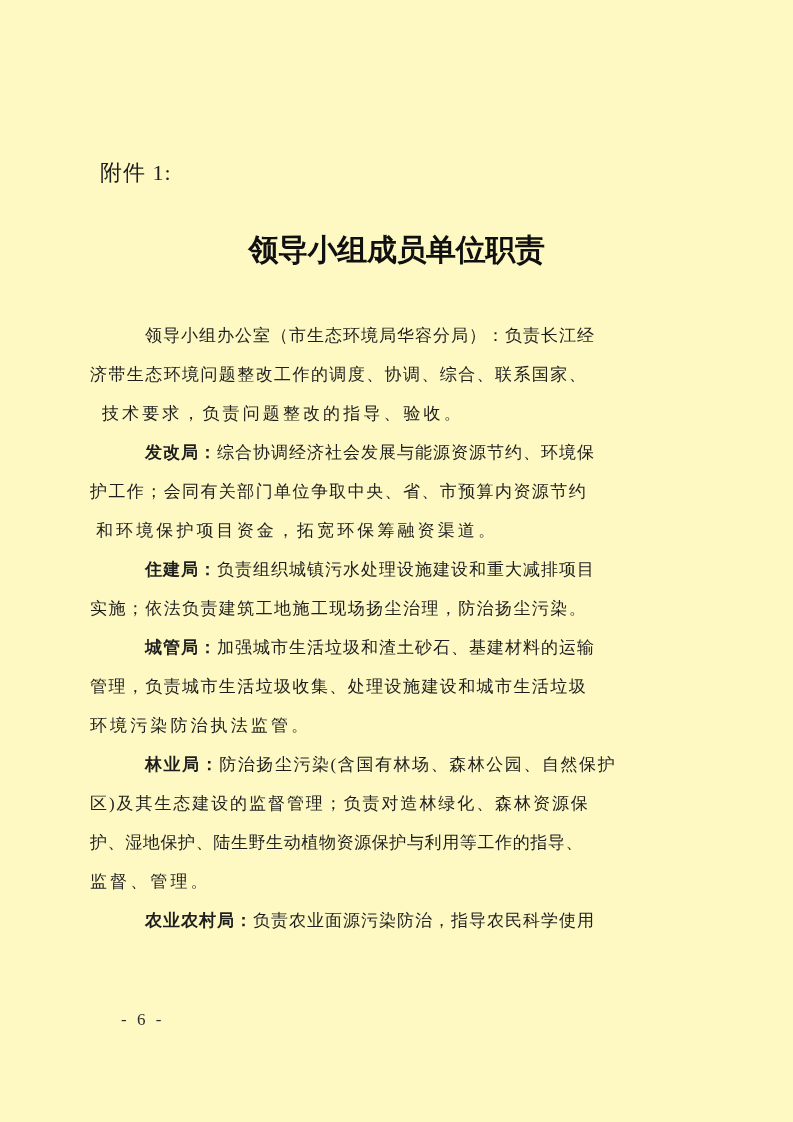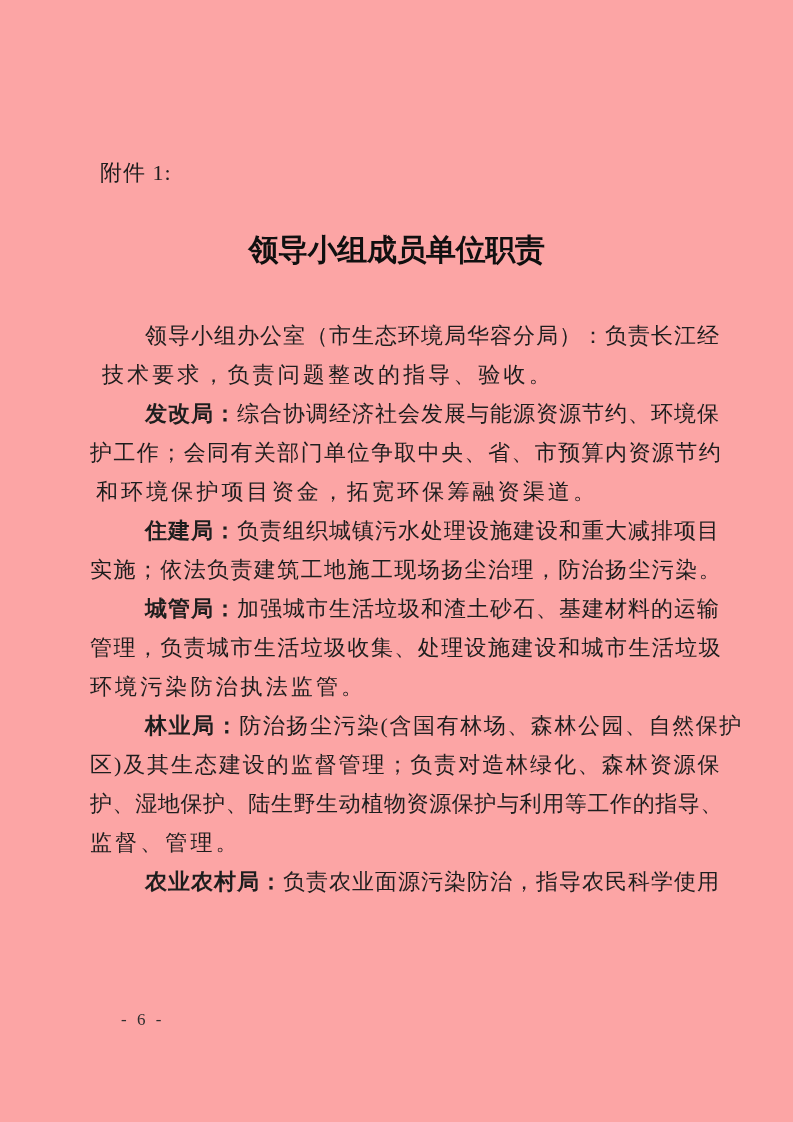--- a/index.html
+++ b/index.html
@@ -1,20 +1,20 @@
 <!DOCTYPE html>
 <html><head>
 <meta charset="utf-8">
 <style>
   html, body { margin: 0; padding: 0; background: #ffffff; }
   .page {
     position: relative;
     width: 793px;
     height: 1122px;
-    background: #fca5a5;
+    background: #fef9c3;
     overflow: hidden;
     font-family: "Liberation Serif", "DejaVu Serif", serif;
     color: #1e1e1e;
   }
   .attachment {
     position: absolute;
     left: 100px;
     top: 158px;
     font-size: 22px;
     line-height: 30px;
@@ -37,21 +37,21 @@
   }
   .doc-body {
     position: absolute;
     left: 90px;
     top: 316px;
     width: 605px;
   }
   .line {
     height: 39px;
     line-height: 39px;
-    font-size: 22px;
+    font-size: 17px;
     white-space: nowrap;
     font-family: Liberation Serif, serif;
   }
   .line.first { padding-left: 55px; }
   .line b { font-weight: 700; }
   .footer {
     position: absolute;
     left: 121px;
     top: 1008px;
     font-size: 17px;
@@ -64,20 +64,21 @@
 </head>
 <body>
 
 <div class="page">
   <div class="attachment">附件 1:</div>
 
   <h1 class="title"><span style="letter-spacing: -0.4px;">领导小组成员单位职责</span></h1>
 
   <div class="doc-body">
       <div class="line first"><span style="letter-spacing: 1px;"><span>领导小组办公室（市生态环境局华容分局）：负责长江经</span></span></div>
+      <div class="line"><span style="letter-spacing: 1.41px;"><span>济带生态环境问题整改工作的调度、协调、综合、联系国家、</span></span></div>
       <div class="line"><span style="letter-spacing: 3.1px; margin-left: 12px;"><span>技术要求，负责问题整改的指导、验收。</span></span></div>
       <div class="line first"><span style="letter-spacing: 1px;"><b>发改局：</b><span>综合协调经济社会发展与能源资源节约、环境保</span></span></div>
       <div class="line"><span style="letter-spacing: 1.41px;"><span>护工作；会同有关部门单位争取中央、省、市预算内资源节约</span></span></div>
       <div class="line"><span style="letter-spacing: 3.1px; margin-left: 6px;"><span>和环境保护项目资金，拓宽环保筹融资渠道。</span></span></div>
       <div class="line first"><span style="letter-spacing: 1px; margin-top: 11px;"><b>住建局：</b><span>负责组织城镇污水处理设施建设和重大减排项目</span></span></div>
       <div class="line"><span style="letter-spacing: 1.41px;"><span>实施；依法负责建筑工地施工现场扬尘治理，防治扬尘污染。</span></span></div>
       <div class="line first"><span style="letter-spacing: 1px;"><b>城管局：</b><span>加强城市生活垃圾和渣土砂石、基建材料的运输</span></span></div>
       <div class="line"><span style="letter-spacing: 1.41px;"><span>管理，负责城市生活垃圾收集、处理设施建设和城市生活垃圾</span></span></div>
       <div class="line"><span style="letter-spacing: 3.1px;"><span>环境污染防治执法监管。</span></span></div>
       <div class="line first"><span style="letter-spacing: 1.56px;"><b>林业局：</b><span>防治扬尘污染(含国有林场、森林公园、自然保护</span></span></div>

